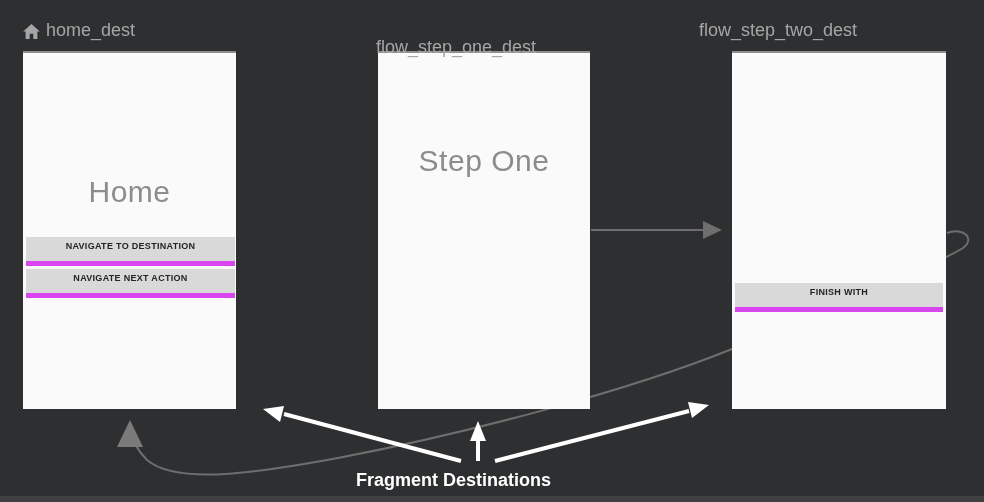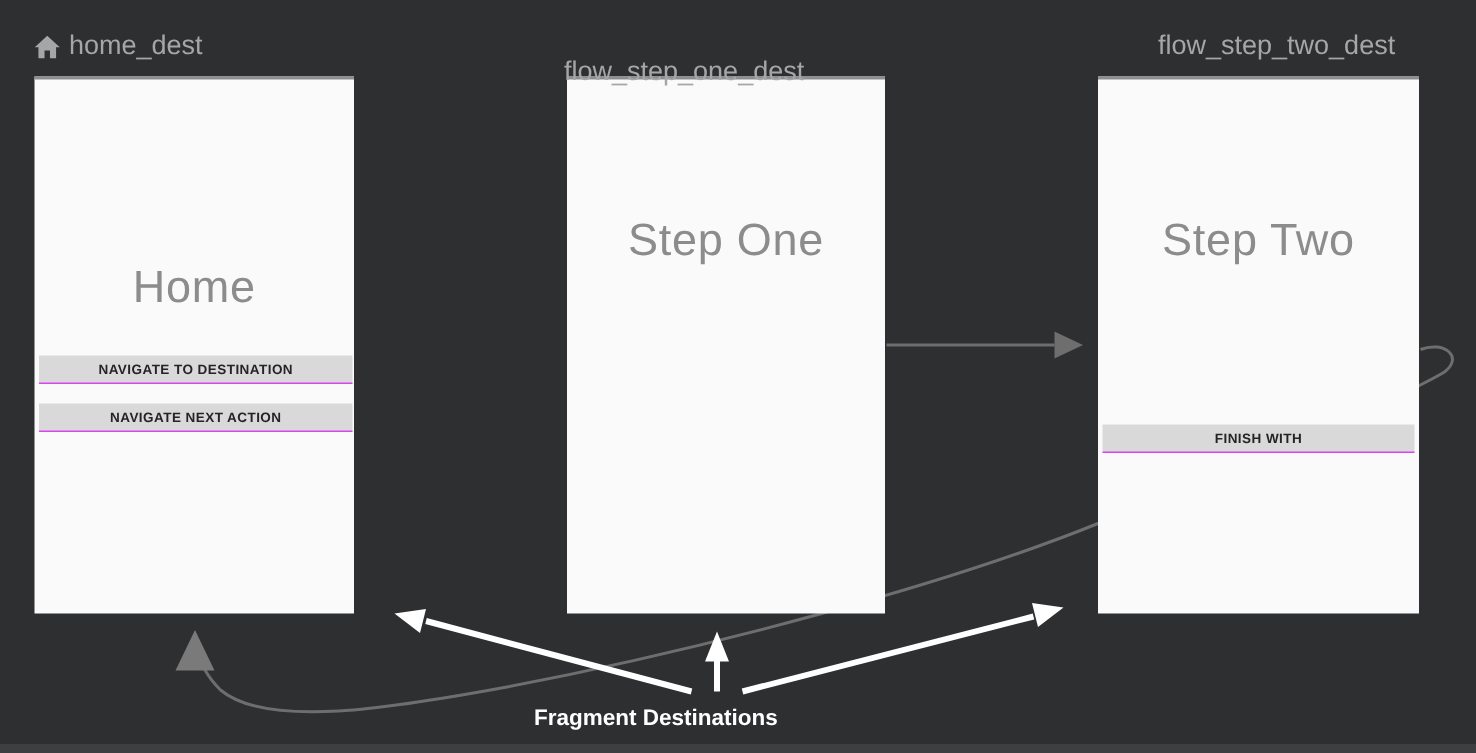--- a/index.html
+++ b/index.html
@@ -21,36 +21,36 @@
 
   .card{
     position:absolute;z-index:2;background:var(--card,#fafafa);
     border-top:2px solid #8e8e8e;box-sizing:border-box;
   }
   .card-title{
     position:absolute;left:0;width:100%;text-align:center;
     color:#8c8c8c;font-size:30px;font-weight:400;letter-spacing:0.5px;
   }
   .android-btn{
-    position:absolute;height:19px;background:var(--button,#d9d9d9);
+    position:absolute;height:29px;background:var(--button,#d9d9d9);
     color:#242424;font-size:9px;font-weight:bold;letter-spacing:0.3px;
     text-align:center;line-height:19px;overflow:hidden;white-space:nowrap;
-    border-bottom:1px solid #d946ef;box-sizing:border-box;
+    border-bottom:5px solid #d946ef;box-sizing:border-box;
   }
   #home-card .btn-0{top:184px;left:3px;width:209px;}
   #home-card .btn-1{top:216px;left:3px;width:209px;}
   #home-card .card-title{top:122px;}
   #step-one-card .btn-0{top:230px;left:2px;width:209px;}
   #step-one-card .card-title{top:91px;}
   #step-two-card .btn-0{top:230px;left:3px;width:208px;}
   #step-two-card .card-title{top:91px;}
 
   .annotation-label{
     position:absolute;z-index:6;left:356px;top:470px;
-    color:var(--annotation,#ffffff);font-size:15px;font-weight:bold;white-space:nowrap;
+    color:var(--annotation,#ffffff);font-size:18px;font-weight:bold;white-space:nowrap;
   }
   .bottom-strip{
     position:absolute;z-index:0;left:0;bottom:0;width:984px;height:6px;background:#3d3f41;
   }
 </style>
 </head>
 <body>
 
 <svg class="layer layer-under" width="984" height="502" viewBox="0 0 984 502" xmlns="http://www.w3.org/2000/svg">
 
@@ -74,36 +74,35 @@
   <svg class="home-ic" viewBox="0 0 20 20" xmlns="http://www.w3.org/2000/svg">
     <path d="M10 2 L18.8 10 H16.2 V17.8 H11.9 V12.3 H8.1 V17.8 H3.8 V10 H1.2 Z" fill="#a6a6a6"></path>
   </svg>
   <span>home_dest</span>
 </div>
 
 <div class="dest-label" style="left:376px;top:36px;">
   <span>flow_step_one_dest</span>
 </div>
 
-<div class="dest-label" style="left:772px;top:19px;">
+<div class="dest-label" style="left:699px;top:19px;">
   <span>flow_step_two_dest</span>
 </div>
 
 <div class="card" id="home-card" style="left:23px;top:51px;width:213px;height:358px;">
   <div class="card-title">Home</div>
   <div class="android-btn btn-0">NAVIGATE TO DESTINATION</div>
   <div class="android-btn btn-1">NAVIGATE NEXT ACTION</div>
 </div>
 
 <div class="card" id="step-one-card" style="left:378px;top:51px;width:212px;height:358px;">
   <div class="card-title">Step One</div>
 </div>
 
 <div class="card" id="step-two-card" style="left:732px;top:51px;width:214px;height:358px;">
-  <div class="card-title">Step Two</div>
   <div class="android-btn btn-0">FINISH WITH</div>
 </div>
 
 <svg class="layer layer-over" width="984" height="502" viewBox="0 0 984 502" xmlns="http://www.w3.org/2000/svg">
   <g>
     <line x1="461" y1="461" x2="284" y2="414" stroke="#ffffff" stroke-width="4"></line>
     <polygon points="263,409 284,406 280,422" fill="#ffffff"></polygon>
   </g>
   <g>
     <line x1="478" y1="461" x2="478" y2="440" stroke="#ffffff" stroke-width="4"></line>

